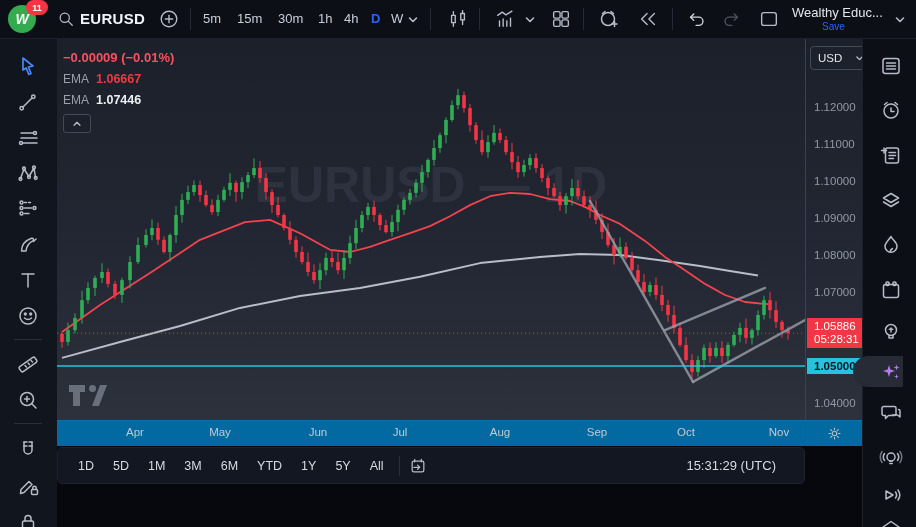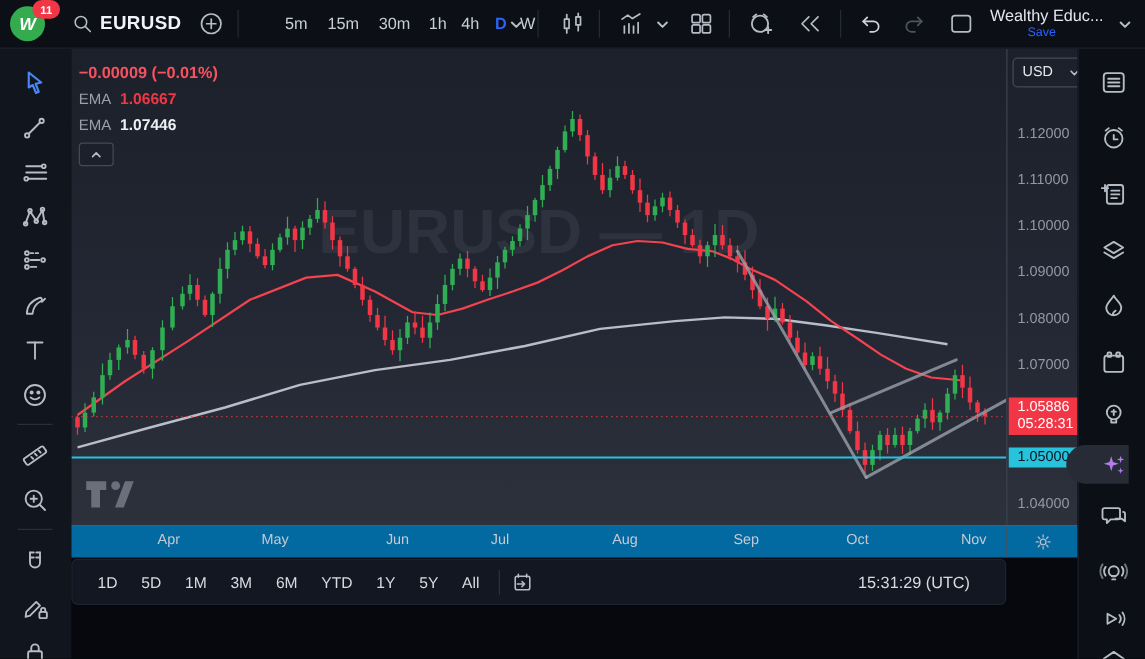--- a/index.html
+++ b/index.html
@@ -8,21 +8,21 @@
   
   #topbar{position:absolute;left:0;top:0;width:916px;height:38px;background:#0c0f16;border-bottom:1px solid #1b202b;z-index:30;}
   .abs{position:absolute;}
   .ic{stroke:#b6bcc6;fill:none;stroke-width:1.5;stroke-linecap:round;stroke-linejoin:round;display:block;}
   .tb-sep{position:absolute;top:8px;width:1px;height:22px;background:#242a36;}
   #logo{position:absolute;left:8px;top:5px;width:28px;height:28px;border-radius:50%;background:#35ab4f;
     display:flex;align-items:center;justify-content:center;color:#fff;font-weight:bold;font-style:italic;font-size:14px;}
   #logo-badge{position:absolute;left:26px;top:0px;min-width:16px;height:15px;border-radius:8px;background:#f23645;
     color:#fff;font-size:9px;font-weight:bold;display:flex;align-items:center;justify-content:center;padding:0 3px;z-index:2;}
   .tb-symbol{position:absolute;left:80px;top:10px;font-size:15px;font-weight:bold;color:#f0f3fa;letter-spacing:.3px;}
-  .tf{position:absolute;top:11px;font-size:13px;color:#c9ced6;cursor:pointer;margin-left:25px;}
+  .tf{position:absolute;top:11px;font-size:13px;color:#c9ced6;cursor:pointer;}
   .tf.active{color:#2d62f6;font-weight:bold;}
   #layout-name{position:absolute;left:792px;top:5px;font-size:13px;color:#e4e7ec;cursor:pointer;}
   #save-label{position:absolute;left:822px;top:21px;font-size:10px;color:#2962ff;cursor:pointer;}
   
   #left-toolbar{position:absolute;left:0;top:38px;width:57px;height:489px;background:#11151d;z-index:20;}
   .lt-item{position:absolute;left:14px;width:28px;height:28px;display:flex;align-items:center;justify-content:center;cursor:pointer;}
   .lt-div{position:absolute;left:14px;width:28px;height:1px;background:#2a2e39;}
   
   #chart-wrap{position:absolute;left:57px;top:38px;width:805px;height:382px;
     background:linear-gradient(180deg,#1c202a 0%,#222733 55%,#2c313c 100%);}
@@ -41,21 +41,21 @@
   #legend-collapse{width:26px;height:17px;border:1px solid #434956;border-radius:3px;background:#1b202b;
     display:flex;align-items:center;justify-content:center;margin-top:3px;cursor:pointer;}
   
   #price-axis{position:absolute;left:748px;top:0;width:57px;height:382px;border-left:1px solid #3a4150;cursor:ns-resize;}
   #usd-chip{position:absolute;left:4px;top:8px;width:46px;height:22px;border:1px solid #434a58;border-radius:4px;
     display:flex;align-items:center;justify-content:space-between;padding:0 7px;font-size:11.5px;color:#e4e7ec;cursor:pointer;}
   .tick{position:absolute;left:8px;transform:translateY(-50%);font-size:11.5px;color:#9298a4;}
   #last-label{position:absolute;left:1px;right:0;transform:translateY(-50%);background:#f23645;color:#fff;
     text-align:left;padding:2px 0 2px 7px;font-size:11.5px;font-weight:normal;line-height:13px;z-index:4;}
   #level-label{position:absolute;left:1px;right:0;transform:translateY(-50%);background:#27c3dd;color:#0a1520;
-    padding:2px 0 2px 7px;font-size:11.5px;font-weight:normal;z-index:3;}
+    padding:2px 0 2px 7px;font-size:11.5px;font-weight:bold;z-index:3;}
   
   #right-sidebar{position:absolute;left:862px;top:38px;width:54px;height:489px;background:#0c0f16;border-left:1px solid #1b202b;z-index:25;}
   .rs-item{position:absolute;left:16px;width:24px;height:24px;display:flex;align-items:center;justify-content:center;cursor:pointer;}
   #ai-pill{position:absolute;right:0;top:-4px;width:50px;height:31px;background:#262b36;border-radius:16px 0 0 16px;}
   
   #time-axis{position:absolute;left:57px;top:420px;width:884px;height:25px;background:#0369a1;cursor:ew-resize;
     border-top:1px solid rgba(255,255,255,.05);}
   .month{position:absolute;top:5px;transform:translateX(-50%);font-size:11.5px;color:#c5c9d1;}
   #gear-cell{position:absolute;left:748px;top:0;width:57px;height:25px;border-left:1px solid #4a515e;
     display:flex;align-items:center;justify-content:center;cursor:pointer;}

